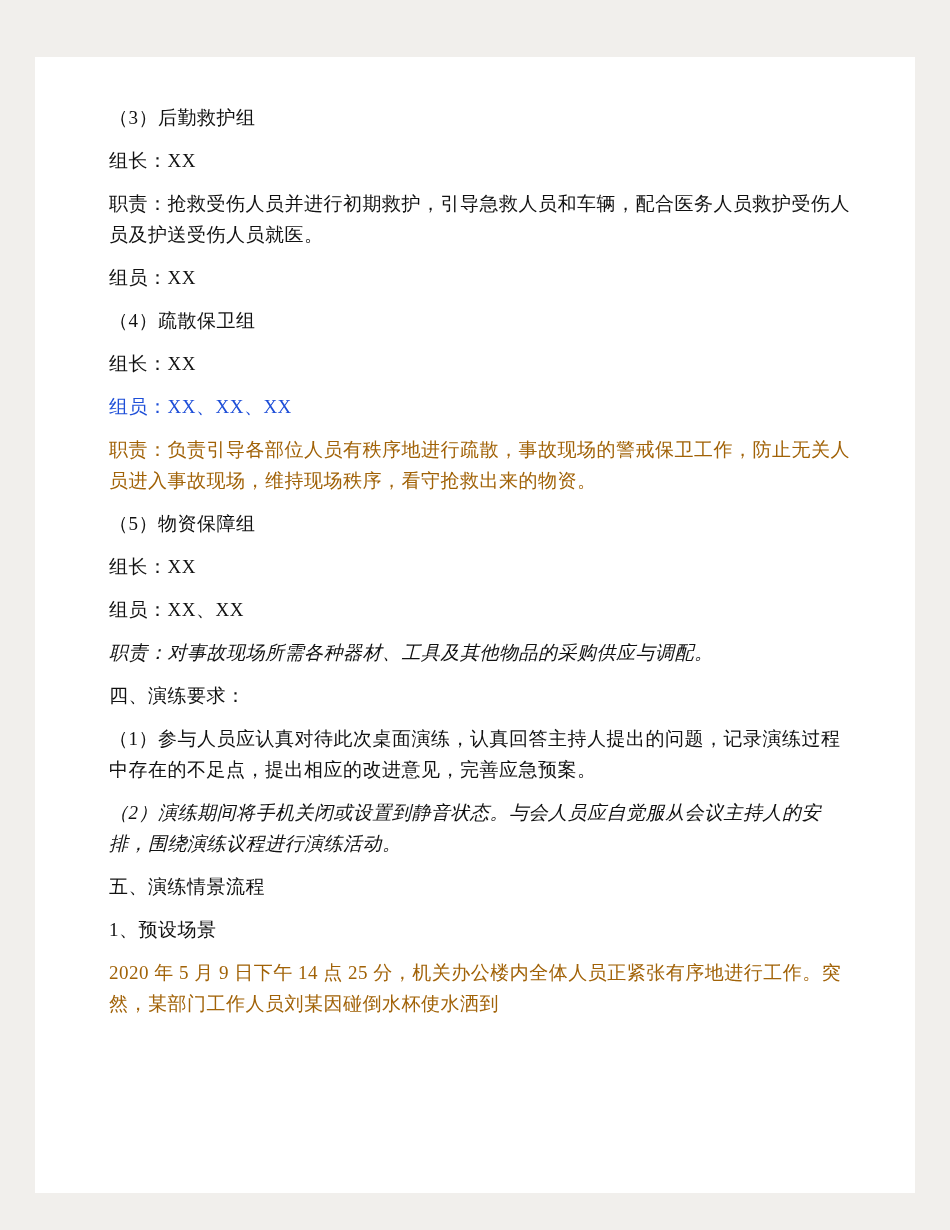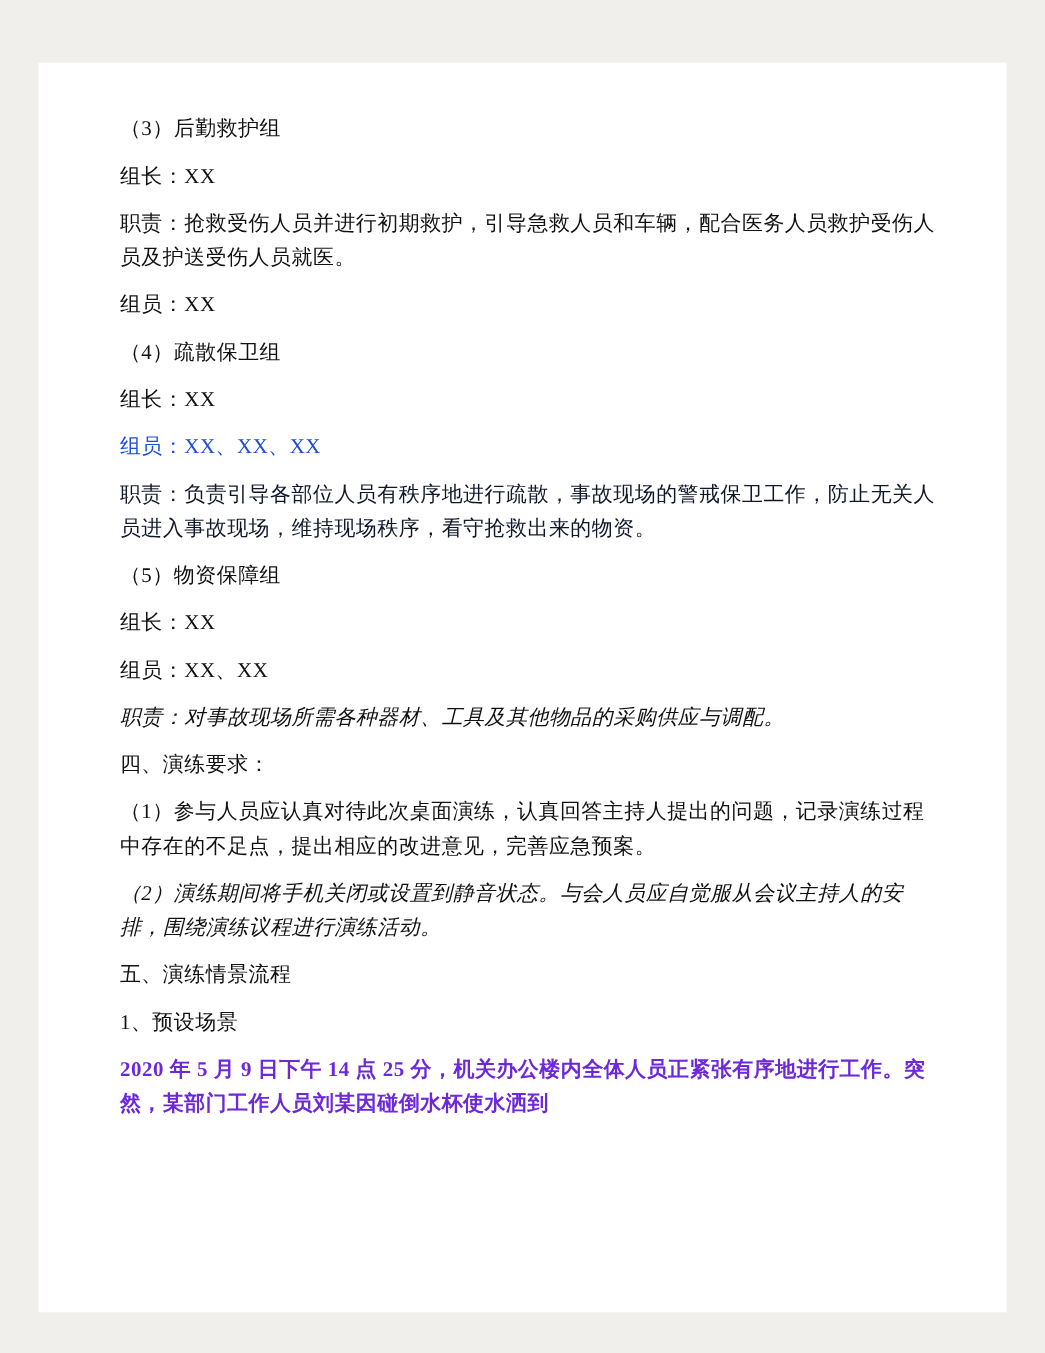--- a/index.html
+++ b/index.html
@@ -44,25 +44,25 @@
 
 <div class="paper" style="background: rgb(255, 255, 255);">
   <div class="doc-content">
     <p style="color: rgb(17, 17, 17);">（3）后勤救护组</p>
     <p style="color: rgb(17, 17, 17);">组长：XX</p>
     <p style="color: rgb(17, 17, 17);">职责：抢救受伤人员并进行初期救护，引导急救人员和车辆，配合医务人员救护受伤人员及护送受伤人员就医。</p>
     <p style="color: rgb(17, 17, 17);">组员：XX</p>
     <p style="color: rgb(17, 17, 17);">（4）疏散保卫组</p>
     <p style="color: rgb(17, 17, 17);">组长：XX</p>
     <p style="color: #1d4ed8;">组员：XX、XX、XX</p>
-    <p style="color: #0f172a;">职责：负责引导各部位人员有秩序地进行疏散，事故现场的警戒保卫工作，防止无关人员进入事故现场，维持现场秩序，看守抢救出来的物资。</p>
+    <p style="color: #a16207;">职责：负责引导各部位人员有秩序地进行疏散，事故现场的警戒保卫工作，防止无关人员进入事故现场，维持现场秩序，看守抢救出来的物资。</p>
     <p style="color: rgb(17, 17, 17);">（5）物资保障组</p>
     <p style="color: rgb(17, 17, 17);">组长：XX</p>
     <p style="color: rgb(17, 17, 17);">组员：XX、XX</p>
     <p style="color: rgb(17, 17, 17); font-style: italic;">职责：对事故现场所需各种器材、工具及其他物品的采购供应与调配。</p>
     <p style="color: rgb(17, 17, 17);">四、演练要求：</p>
     <p style="color: rgb(17, 17, 17);">（1）参与人员应认真对待此次桌面演练，认真回答主持人提出的问题，记录演练过程中存在的不足点，提出相应的改进意见，完善应急预案。</p>
     <p style="color: rgb(17, 17, 17); font-style: italic;">（2）演练期间将手机关闭或设置到静音状态。与会人员应自觉服从会议主持人的安排，围绕演练议程进行演练活动。</p>
     <p style="color: rgb(17, 17, 17);">五、演练情景流程</p>
     <p style="color: rgb(17, 17, 17);">1、预设场景</p>
-    <p style="color: #6d28d9; font-weight: bold;">2020 年 5 月 9 日下午 14 点 25 分，机关办公楼内全体人员正紧张有序地进行工作。突然，某部门工作人员刘某因碰倒水杯使水洒到</p>
+    <p style="color: #a16207;">2020 年 5 月 9 日下午 14 点 25 分，机关办公楼内全体人员正紧张有序地进行工作。突然，某部门工作人员刘某因碰倒水杯使水洒到</p>
   </div>
 </div>
 
 </body></html>

